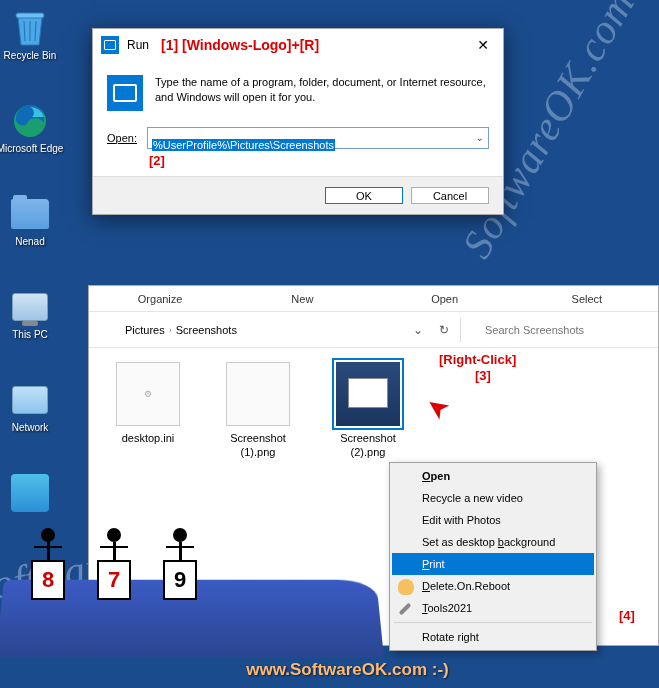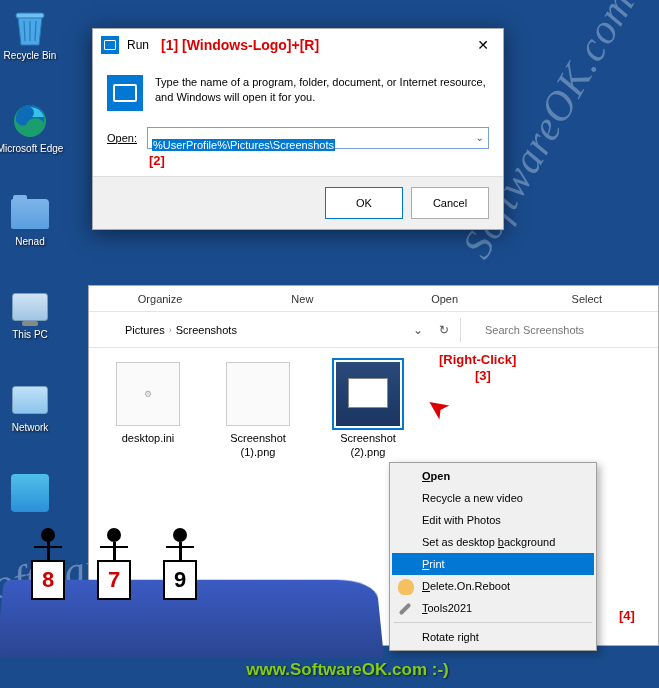--- a/index.html
+++ b/index.html
@@ -33,21 +33,21 @@
     .run-body .run-big-icon div { width:24px; height:18px; border:2px solid #fff; border-radius:2px; }
     .run-body .run-desc { font-size: 11px; line-height: 1.35; color: #000; }
     .run-input-row { padding: 6px 14px 0 14px; display: flex; align-items: center; }
     .run-input-row .open-label { font-size: 11px; width: 40px; text-decoration: underline; text-decoration-color:#000; }
     .run-input-row .open-label::first-letter { text-decoration: underline; }
     .run-input { flex: 1; height: 22px; border: 1px solid #7a9fd4; background: #fff; padding: 11px 18px 0 4px; font-size: 11px; position: relative; }
     .run-input .selected { background: #0078d4; color: #fff; padding: 0 1px; }
     .run-input .chev { position:absolute; right:4px; top:4px; font-size:10px; color:#555; }
     .anno2 { color: #d00; font-weight: bold; font-size: 13px; padding: 4px 0 8px 56px; }
     .run-buttons { background: #f0f0f0; padding: 10px 14px; display: flex; justify-content: flex-end; gap: 8px; border-top: 1px solid #ddd; }
-    .run-buttons button { min-width: 78px; height: 32px; font-size: 11px; background: #fff; border: 1px solid #adadad; cursor: pointer; }
+    .run-buttons button { min-width: 78px; height: 17px; font-size: 11px; background: #fff; border: 1px solid #adadad; cursor: pointer; }
     .run-buttons button:first-child { border: 1px solid #0078d4; }
     
     
     .explorer { position: absolute; top: 285px; left: 88px; right: 0; bottom: 42px; background: #fff; border: 1px solid #aaa; display: flex; flex-direction: column; }
     .explorer-menu { height: 26px; border-bottom: 1px solid #e5e5e5; display: flex; font-size: 11px; }
     .explorer-menu .mitem { flex:1; text-align:center; line-height:26px; color:#333; }
     .explorer-nav { height: 36px; display: flex; align-items: center; padding: 0 8px; border-bottom: 1px solid #e5e5e5; gap:6px; }
     .explorer-nav .crumb { font-size: 11px; display:flex; align-items:center; gap:4px;padding-left:28px; }
     .explorer-nav .crumb .sep { color:#888; font-size:9px; }
     .explorer-nav .spacer { flex:1; }
@@ -72,21 +72,21 @@
     .ctx-item.bold { font-weight: bold; }
     .ctx-item.hover { background: #0078d4; color: #fff; }
     .ctx-item .u { text-decoration: underline; }
     .ctx-sep { height: 1px; background: #d0d0d0; margin: 3px 2px; }
     .ctx-item .cicon { position:absolute; left:6px; top:4px; width:16px; height:16px; }
     .cicon.hand { background:#f4c060; border-radius:50% 50% 40% 40%; }
     .cicon.wrench { background:#888; border-radius:2px; transform:rotate(45deg); width:4px; height:14px; left:11px; top:5px; }
     .anno4 { position:absolute; top:260px; left:530px; color:#d00; font-weight:bold; font-size:13px; }
     
     
-    .footer { position: absolute; bottom: 8px; left: 0; right: 0; text-align: center; color: #84cc16; font-size: 17px; font-weight: bold; font-family: Verdana, sans-serif; text-shadow:1px 1px 2px rgba(0,0,0,0.6);padding-left:36px; }
+    .footer { position: absolute; bottom: 8px; left: 0; right: 0; text-align: center; color: #fdba74; font-size: 17px; font-weight: bold; font-family: Verdana, sans-serif; text-shadow:1px 1px 2px rgba(0,0,0,0.6);padding-left:36px; }
     
     
     .watermark { position: absolute; top: 100px; right: -40px; font-size: 42px; font-style: italic; color: rgba(160,190,220,0.5); transform: rotate(-60deg); font-family: Georgia, serif; pointer-events:none; letter-spacing:1px; }
     .watermark2 { position: absolute; top: 540px; left: -30px; font-size: 42px; font-style: italic; color: rgba(200,210,240,0.45); transform: rotate(-10deg); font-family: Georgia, serif; pointer-events:none; }
     
     
     .cartoon-table { position:absolute; bottom:30px; left:0; width:380px; height:80px; background:linear-gradient(180deg,#3b5bc4 0%, #2a4590 100%); border-radius:8px 40px 4px 4px / 8px 20px 4px 4px; transform:perspective(400px) rotateX(12deg); }
     .judge { position:absolute; bottom:88px; width:44px; text-align:center; }
     .judge .head { width:14px; height:14px; background:#000; border-radius:50%; margin:0 auto; }
     .judge .body { width:3px; height:18px; background:#000; margin:0 auto; }

